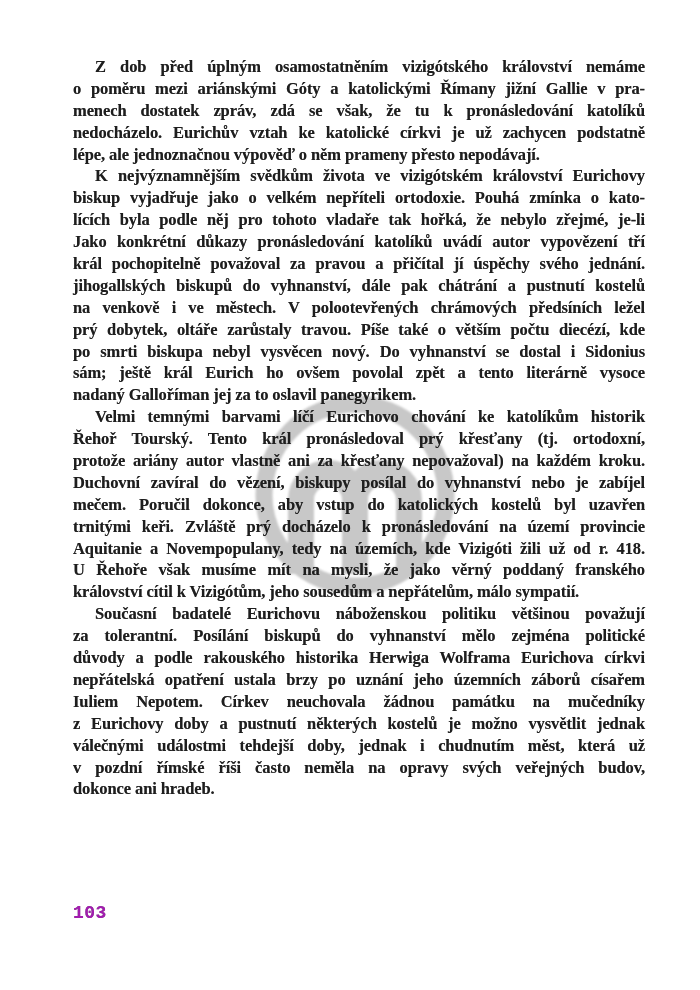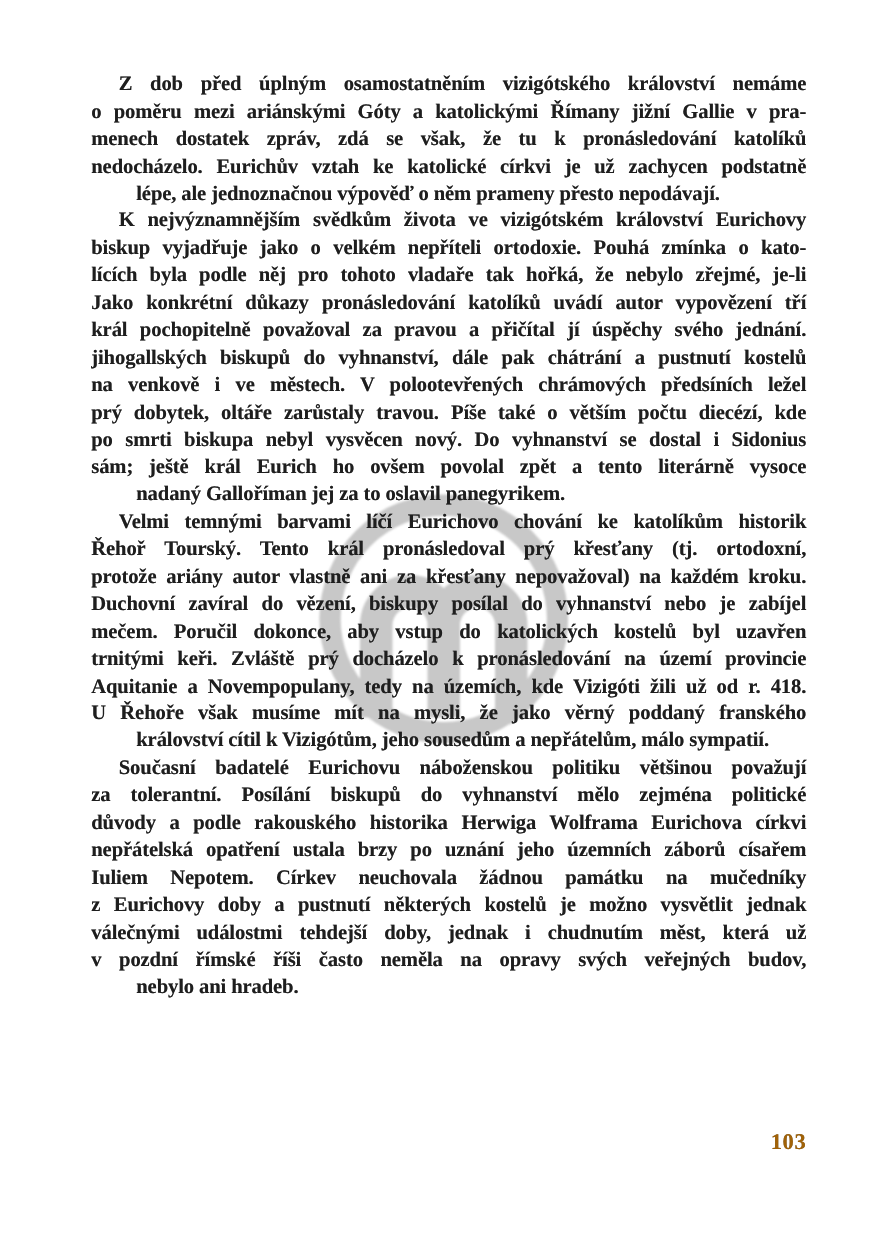--- a/index.html
+++ b/index.html
@@ -31,32 +31,33 @@
   .line{
     line-height:21.9px;
     height:21.9px;
     text-align:justify;
     text-align-last:justify;
     white-space:normal;
     overflow:visible;
     font-weight:bold;
   }
   .line.first{text-indent:22px;}
-  .line.last{text-align-last:left;margin-left:36px;}
+  .line.last{text-align-last:left;}
   .page-number{
     position:absolute;
     left:73px;top:903px;
     width:572px;
-    text-align:right;
+    text-align:left;
     z-index:1;
-    color:#a16207;
+    color:#a21caf;
     font-size:18px;
     font-weight:600;
     letter-spacing:0.5px;
     text-shadow:0 0 0.4px rgba(0,0,0,0.5);
+    font-family:Liberation Mono, monospace;
   }
 </style>
 </head>
 <body>
 
 <div class="page">
 
   <svg class="watermark" viewBox="0 0 220 220" xmlns="http://www.w3.org/2000/svg">
     <circle cx="110" cy="110" r="91" fill="none" stroke-width="17" stroke="#c8c8c8"></circle>
     <path d="M56,189 V115 a27,27 0 0 1 54,0 V189 M110,115 a27,27 0 0 1 54,0 V189" fill="none" stroke-width="26" stroke-linecap="butt" stroke="#c8c8c8"></path>
@@ -96,19 +97,19 @@
       </div>
       <div class="para">
         <div class="line first">Současní badatelé Eurichovu náboženskou politiku většinou považují</div>
         <div class="line">za tolerantní. Posílání biskupů do vyhnanství mělo zejména politické</div>
         <div class="line">důvody a podle rakouského historika Herwiga Wolframa Eurichova církvi</div>
         <div class="line">nepřátelská opatření ustala brzy po uznání jeho územních záborů císařem</div>
         <div class="line">Iuliem Nepotem. Církev neuchovala žádnou památku na mučedníky</div>
         <div class="line">z Eurichovy doby a pustnutí některých kostelů je možno vysvětlit jednak</div>
         <div class="line">válečnými událostmi tehdejší doby, jednak i chudnutím měst, která už</div>
         <div class="line">v pozdní římské říši často neměla na opravy svých veřejných budov,</div>
-        <div class="line last">nebylo ani hradeb.</div>
+        <div class="line last">dokonce ani hradeb.</div>
       </div>
     </div>
 
   <div class="page-number">103</div>
 
 </div>
 
 </body></html>

